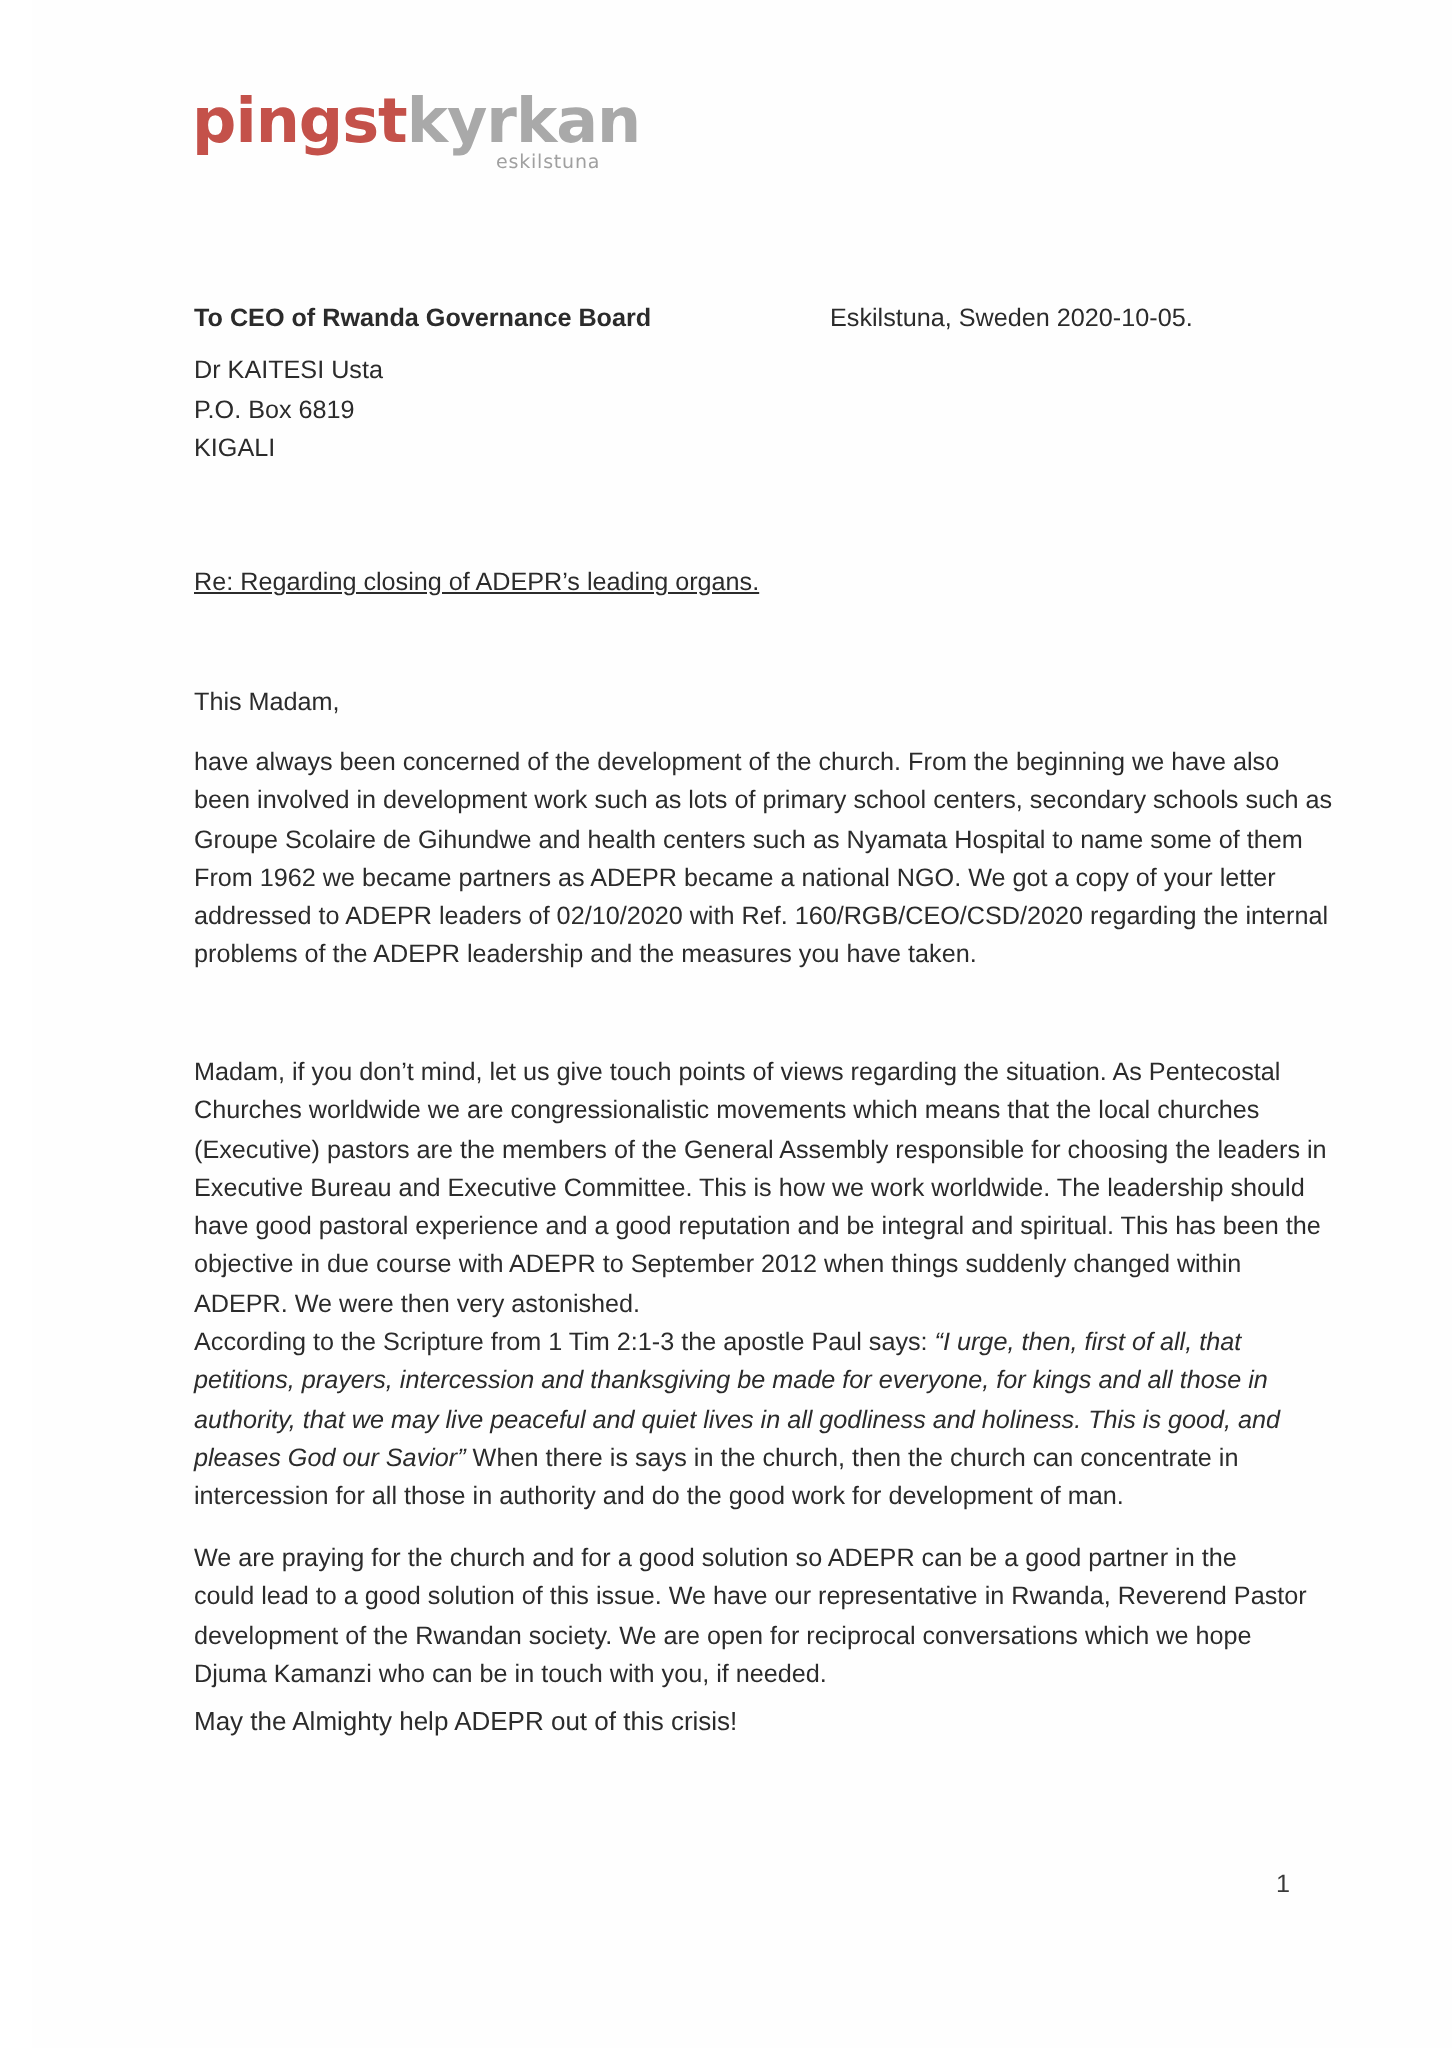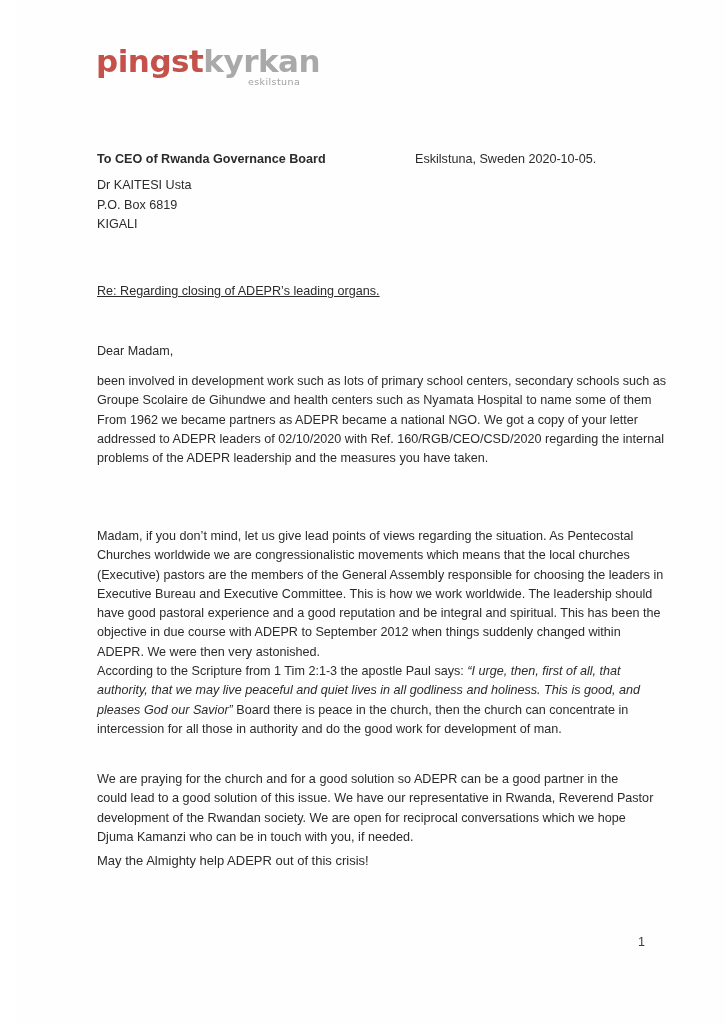--- a/index.html
+++ b/index.html
@@ -47,44 +47,46 @@
   <div class="txt to-line">To CEO of Rwanda Governance Board</div>
   <div class="txt date-line">Eskilstuna, Sweden 2020-10-05.</div>
 
   <div class="txt addr">
     <div>Dr KAITESI Usta</div>
     <div>P.O. Box 6819</div>
     <div>KIGALI</div>
   </div>
 
   <div class="txt subject">Re: Regarding closing of ADEPR’s leading organs.</div>
-  <div class="txt salutation">Dear Madam,</div>
+  <div class="txt salutation">This Madam,</div>
 
   <div class="para p1">
+    <span class="ln">have always been concerned of the development of the church. From the beginning we have also</span>
     <span class="ln">been involved in development work such as lots of primary school centers, secondary schools such as</span>
     <span class="ln">Groupe Scolaire de Gihundwe and health centers such as Nyamata Hospital to name some of them</span>
     <span class="ln">From 1962 we became partners as ADEPR became a national NGO. We got a copy of your letter</span>
     <span class="ln">addressed to ADEPR leaders of 02/10/2020 with Ref. 160/RGB/CEO/CSD/2020 regarding the internal</span>
     <span class="ln">problems of the ADEPR leadership and the measures you have taken.</span>
   </div>
 
   <div class="para p2">
-    <span class="ln">Madam, if you don’t mind, let us give lead points of views regarding the situation. As Pentecostal</span>
+    <span class="ln">Madam, if you don’t mind, let us give touch points of views regarding the situation. As Pentecostal</span>
     <span class="ln">Churches worldwide we are congressionalistic movements which means that the local churches</span>
     <span class="ln">(Executive) pastors are the members of the General Assembly responsible for choosing the leaders in</span>
     <span class="ln">Executive Bureau and Executive Committee. This is how we work worldwide. The leadership should</span>
     <span class="ln">have good pastoral experience and a good reputation and be integral and spiritual. This has been the</span>
     <span class="ln">objective in due course with ADEPR to September 2012 when things suddenly changed within</span>
     <span class="ln">ADEPR. We were then very astonished.</span>
   </div>
 
   <div class="para p3">
     <span class="ln"><span>According to the Scripture from 1 Tim 2:1-3 the apostle Paul says: </span><em>“I urge, then, first of all, that</em></span>
+    <span class="ln"><em>petitions, prayers, intercession and thanksgiving be made for everyone, for kings and all those in</em></span>
     <span class="ln"><em>authority, that we may live peaceful and quiet lives in all godliness and holiness. This is good, and</em></span>
-    <span class="ln"><em>pleases God our Savior”</em><span> Board there is peace in the church, then the church can  concentrate in</span></span>
+    <span class="ln"><em>pleases God our Savior”</em><span> When there is says in the church, then the church can  concentrate in</span></span>
     <span class="ln">intercession for all those in authority and do the good work for development of man.</span>
   </div>
 
   <div class="para p4">
     <span class="ln">We are praying for the church and for a good solution so ADEPR can be a good partner in the</span>
     <span class="ln">could lead to a good solution of this issue. We have our representative in Rwanda, Reverend Pastor</span>
     <span class="ln">development of the Rwandan society. We are open for reciprocal conversations which we hope</span>
     <span class="ln">Djuma Kamanzi who can be in touch with you, if needed.</span>
   </div>
 

